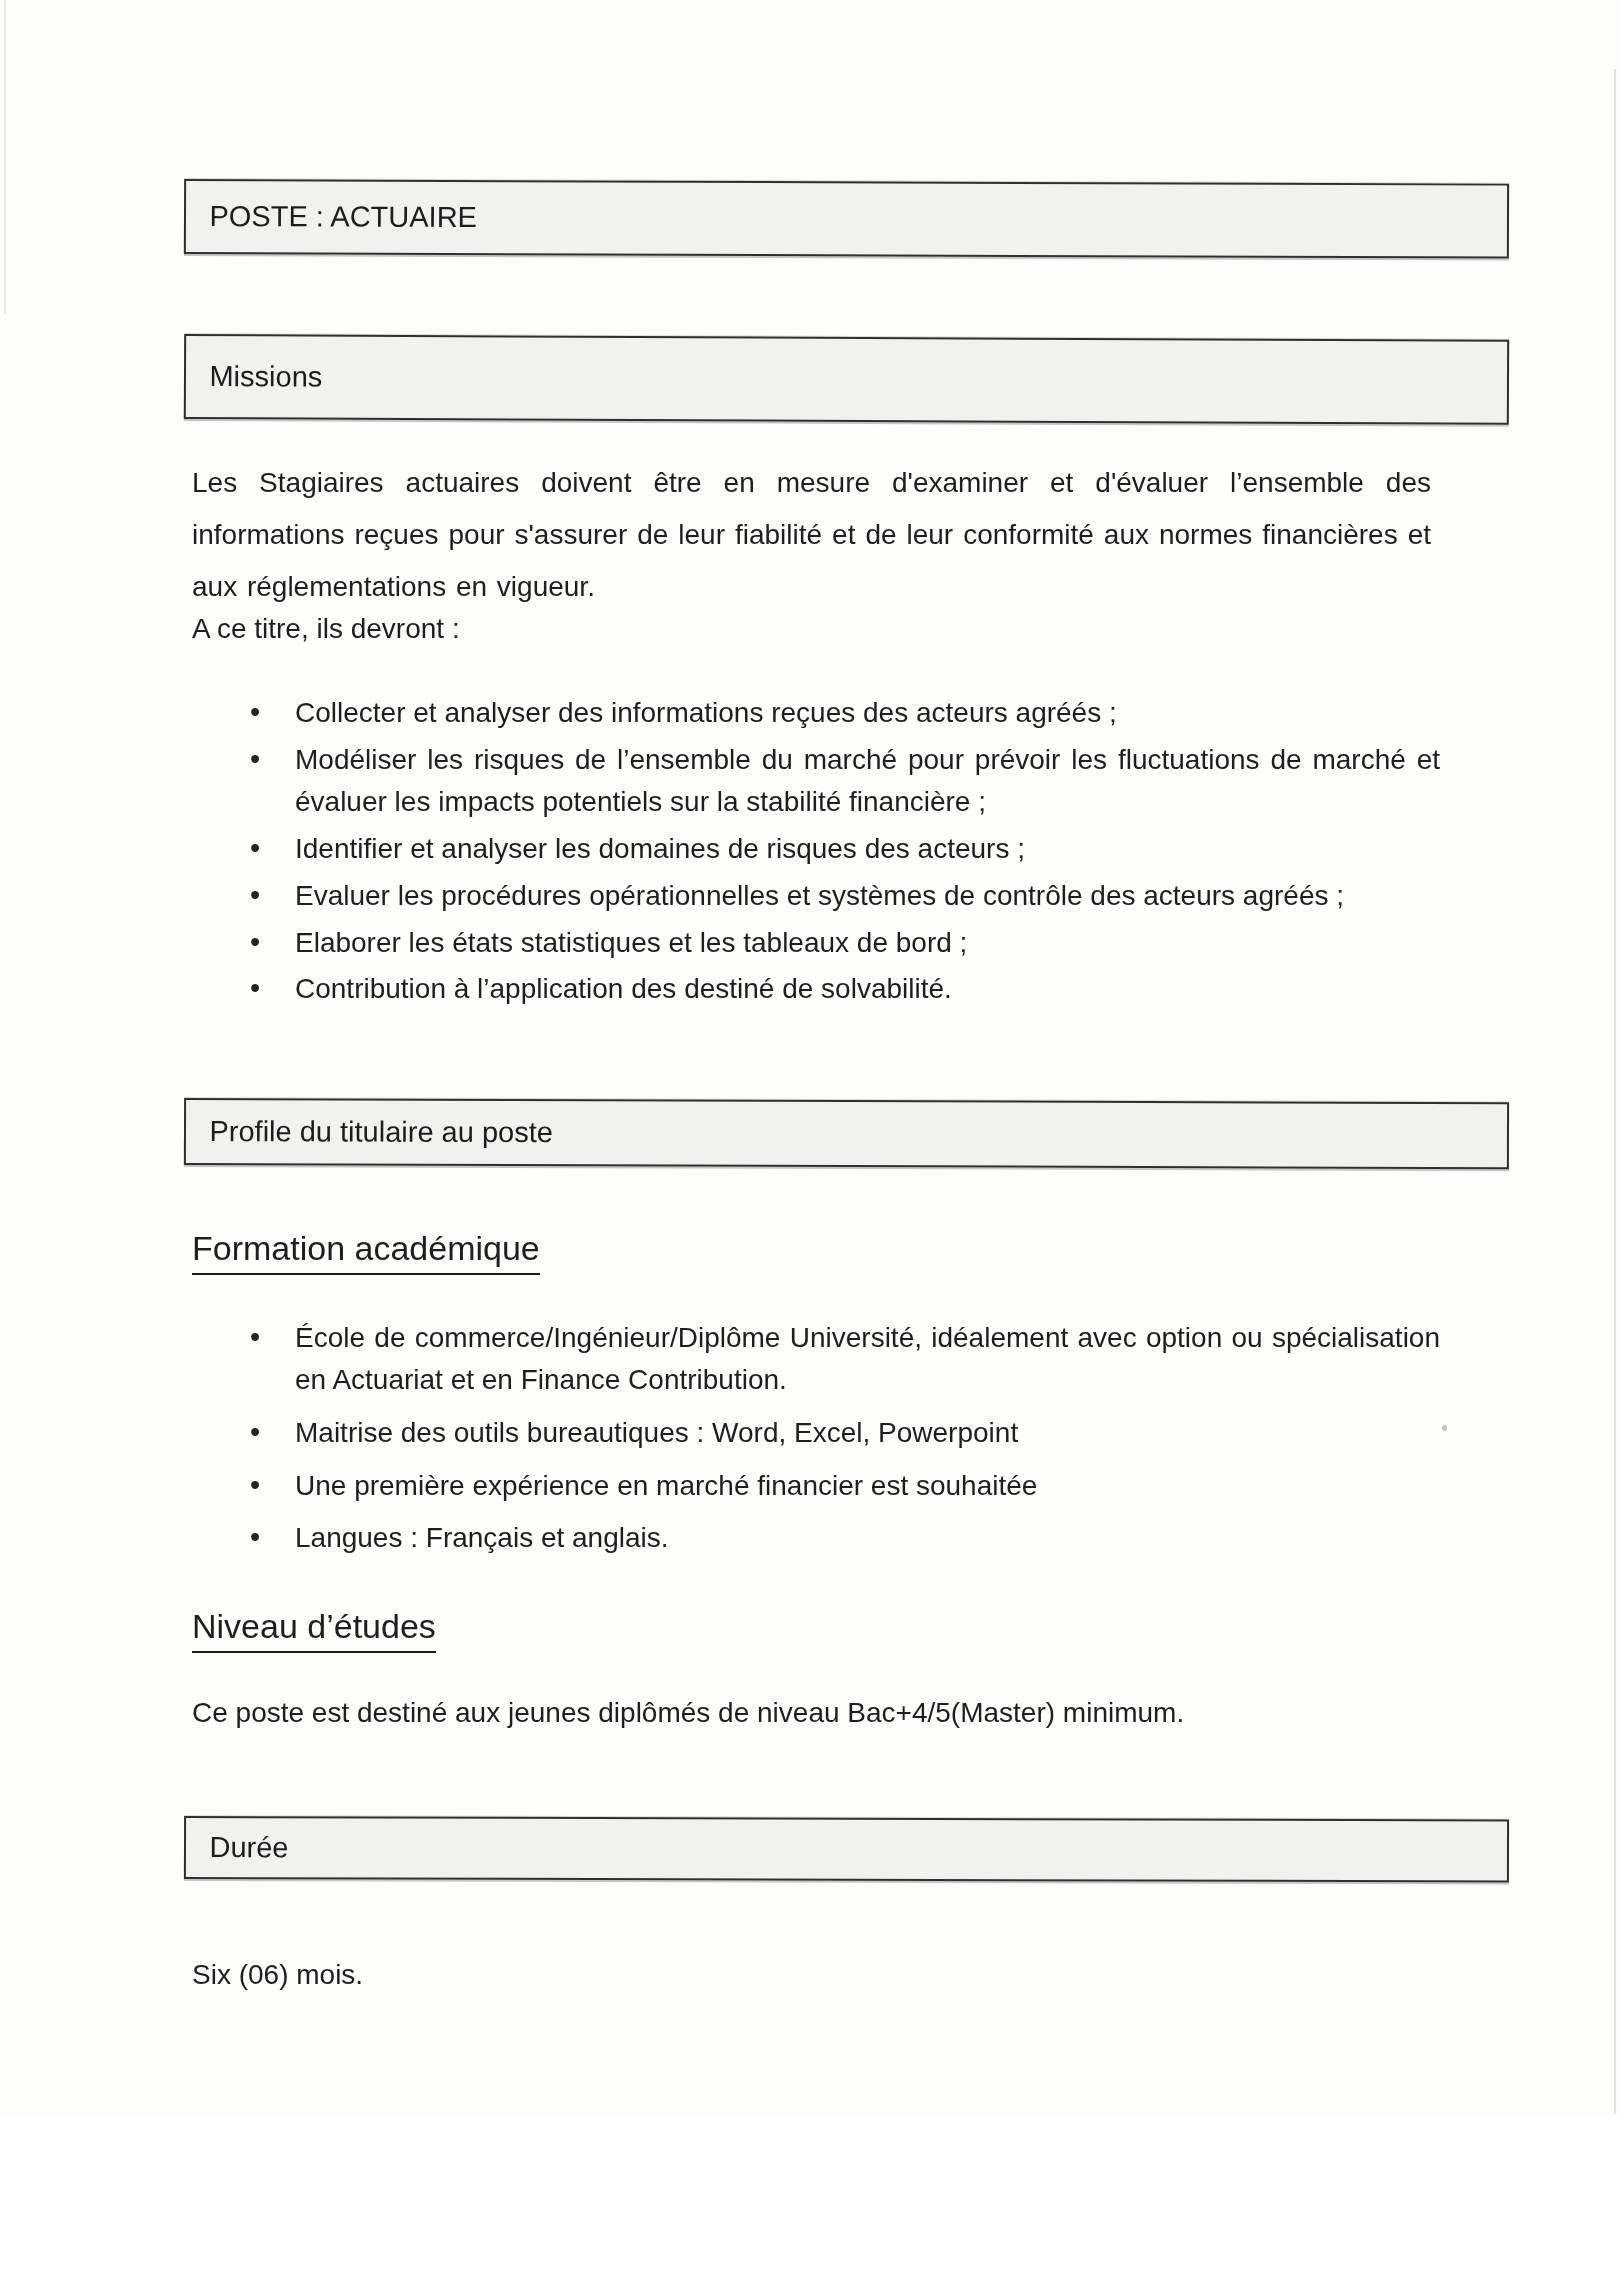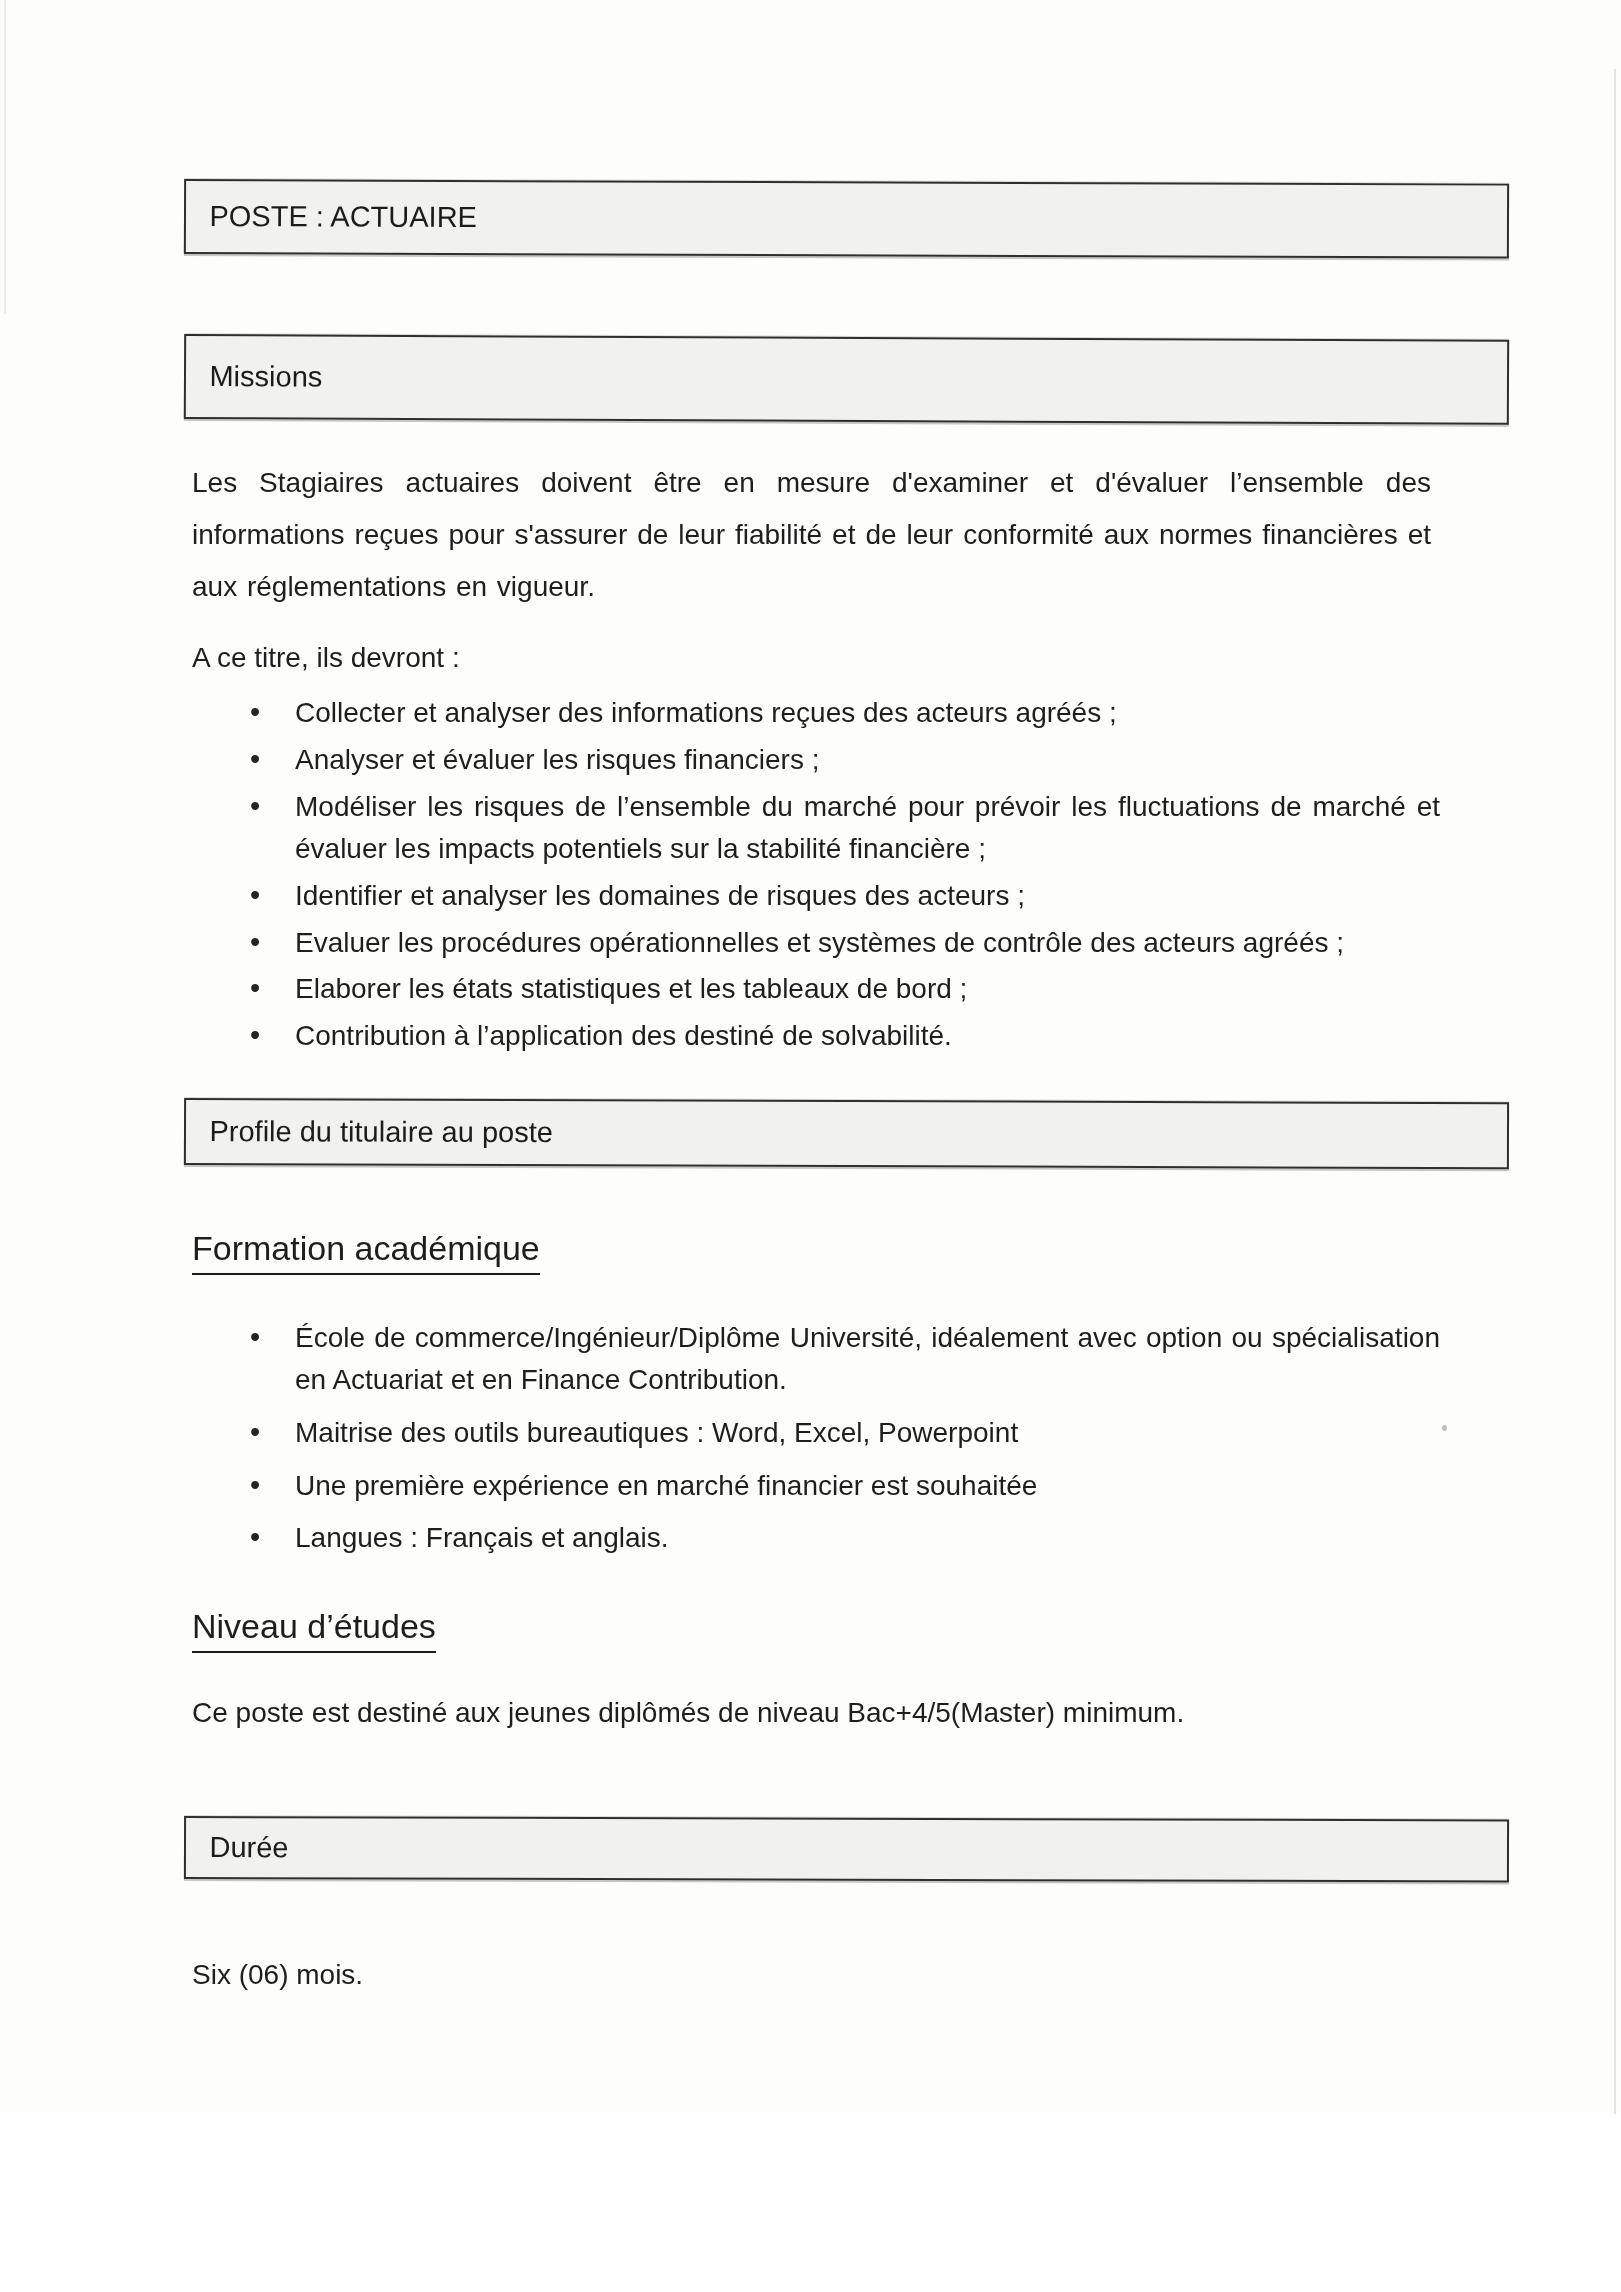--- a/index.html
+++ b/index.html
@@ -161,25 +161,24 @@
   <div class="banner" style="top:179px; height:75px;">
     <span>POSTE : ACTUAIRE</span>
   </div>
 
   <div class="banner" style="top:334px; height:85px; transform:rotate(0.25deg);">
     <span>Missions</span>
   </div>
 
   <div class="para" style="top:457px;">Les Stagiaires actuaires doivent être en mesure d'examiner et d'évaluer l’ensemble des informations reçues pour s'assurer de leur fiabilité et de leur conformité aux normes financières et aux réglementations en vigueur.</div>
 
-  <div class="plain" style="top:637px;text-align:center;">A ce titre, ils devront :</div>
+  <div class="plain" style="top:608px;text-align:center;">A ce titre, ils devront :</div>
 
   <ul class="blist" style="top:692px;">
     <li>Collecter et analyser des informations reçues des acteurs agréés ;</li>
-    <li>Analyser et évaluer les risques financiers ;</li>
     <li>Modéliser les risques de l’ensemble du marché pour prévoir les fluctuations de marché et évaluer les impacts potentiels sur la stabilité financière ;</li>
     <li>Identifier et analyser les domaines de risques des acteurs ;</li>
     <li>Evaluer les procédures opérationnelles et systèmes de contrôle des acteurs agréés ;</li>
     <li>Elaborer les états statistiques et les tableaux de bord ;</li>
     <li>Contribution à l’application des destiné de solvabilité.</li>
   </ul>
 
   <div class="banner" style="top:1098px; height:67px; transform:rotate(0.18deg);">
     <span>Profile du titulaire au poste</span>
   </div>

